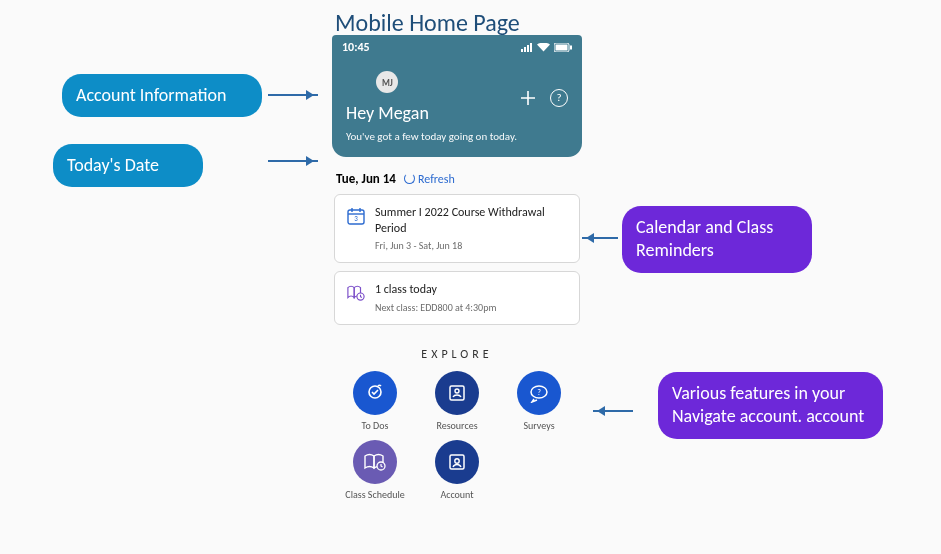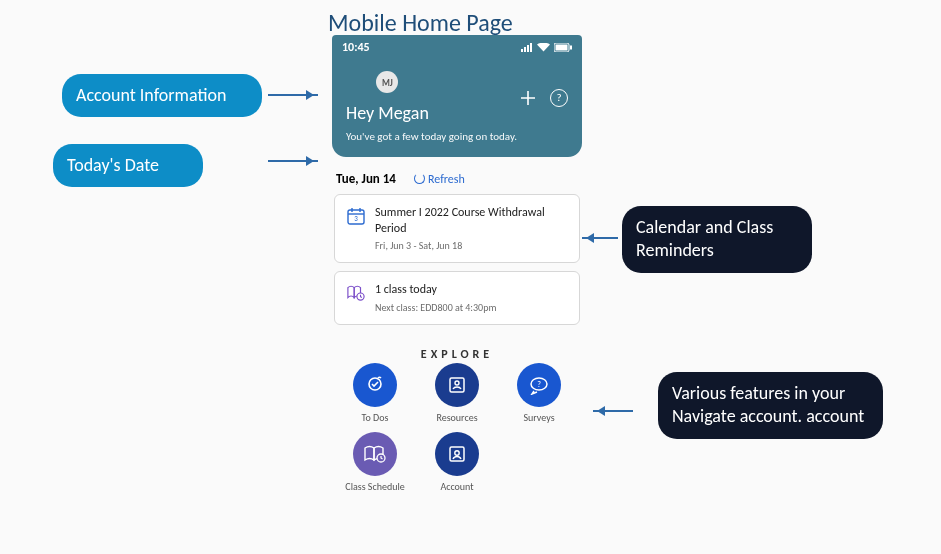--- a/index.html
+++ b/index.html
@@ -6,38 +6,38 @@
   body {
     width: 941px;
     height: 554px;
     font-family: Calibri, Arial, sans-serif;
     background: #fafafa;
     position: relative;
     overflow: hidden;
   }
   .page-title {
     position: absolute;
-    left: 328px;
+    left: 335px;
     top: 8px;
     font-size: 24px;
     color: #1f4e79;
     font-weight: 400;
   }
 
   
   .callout {
     position: absolute;
     padding: 10px 14px;
     color: #fff;
     font-size: 18px;
     line-height: 1.3;
     border-radius: 19px;
   }
   .callout.blue { background: #0d8dc7; }
-  .callout.teal { background: #0f172a; }
+  .callout.teal { background: #6d28d9; }
 
   
   .arrow {
     position: absolute;
     height: 2px;
     background: #2e6aa8;
   }
   .arrow::after {
     content: "";
     position: absolute;
@@ -96,21 +96,21 @@
   .header-actions { display: flex; gap: 14px; align-items: center; }
   .plus { font-size: 20px; line-height: 1; }
   .help-circle {
     width: 18px; height: 18px; border: 1.5px solid #fff; border-radius: 50%;
     display: flex; align-items: center; justify-content: center; font-size: 11px;
   }
   .subgreeting { font-size: 11px; margin-top: 6px; opacity: .95; }
 
   .date-row {
     margin: 14px 4px 8px 4px;
-    display: flex; align-items: center; gap: 18px;
+    display: flex; align-items: center; gap: 8px;
     font-size: 13px; font-weight: 700;
   }
   .refresh-link { color: #2d6bd0; font-size: 12px; font-weight: 500; display: flex; align-items: center; gap: 3px; }
   .refresh-icon { width: 11px; height: 11px; border: 1.5px solid #2d6bd0; border-radius: 50%; border-top-color: transparent; display: inline-block; }
 
   .card {
     border: 1px solid #d7d7d7;
     border-radius: 6px;
     padding: 10px 12px;
     margin: 8px 2px;
@@ -127,23 +127,23 @@
   .card-body .title { font-size: 12px; font-weight: 500; color: #222; line-height: 1.3; }
   .card-body .sub { font-size: 10px; color: #6d6d6d; margin-top: 3px; }
 
   .explore {
     margin-top: 22px;
     text-align: center;
   }
   .explore-title {
     letter-spacing: 4px;
     font-size: 12px;
-    font-weight: 700;
+    font-weight: 400;
     color: #333;
-    margin-bottom: 2px;
+    margin-bottom: 10px;
   }
   .explore-grid {
     display: grid;
     grid-template-columns: repeat(3, 1fr);
     gap: 8px 4px;
     padding: 0 4px;
   }
   .explore-item { display: flex; flex-direction: column; align-items: center; gap: 4px; }
   .circle {
     width: 44px; height: 44px; border-radius: 50%;

